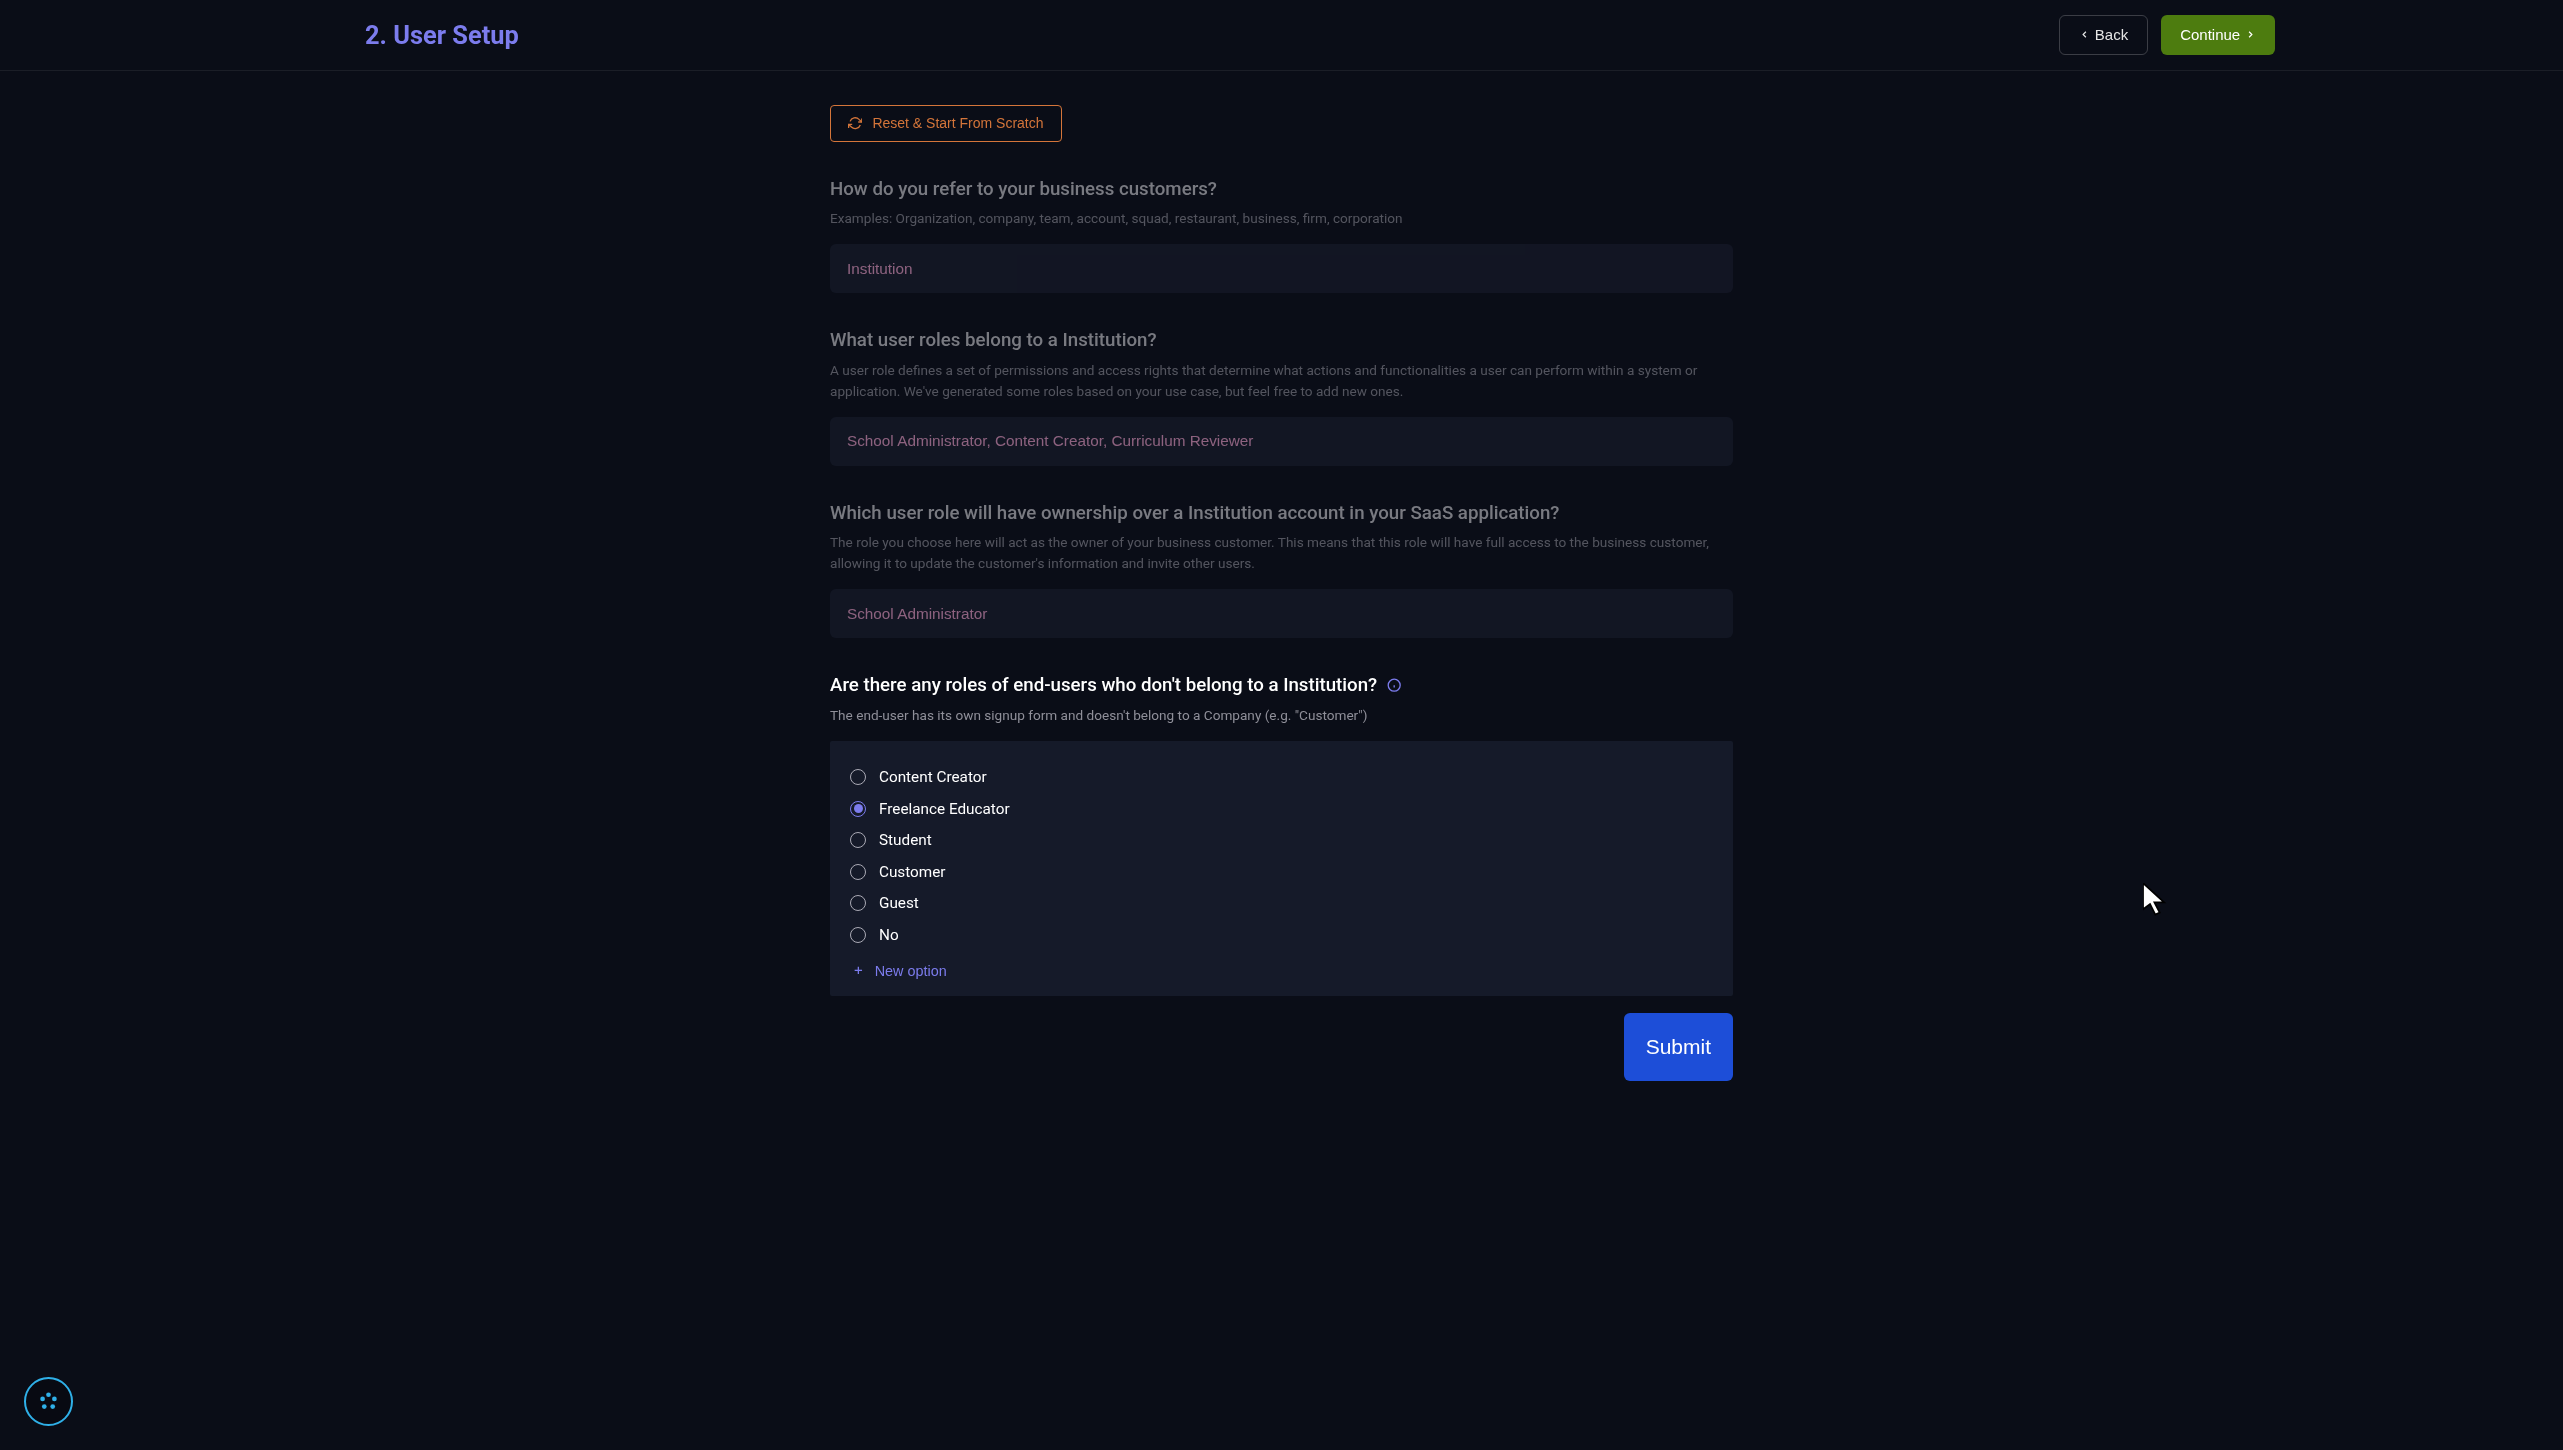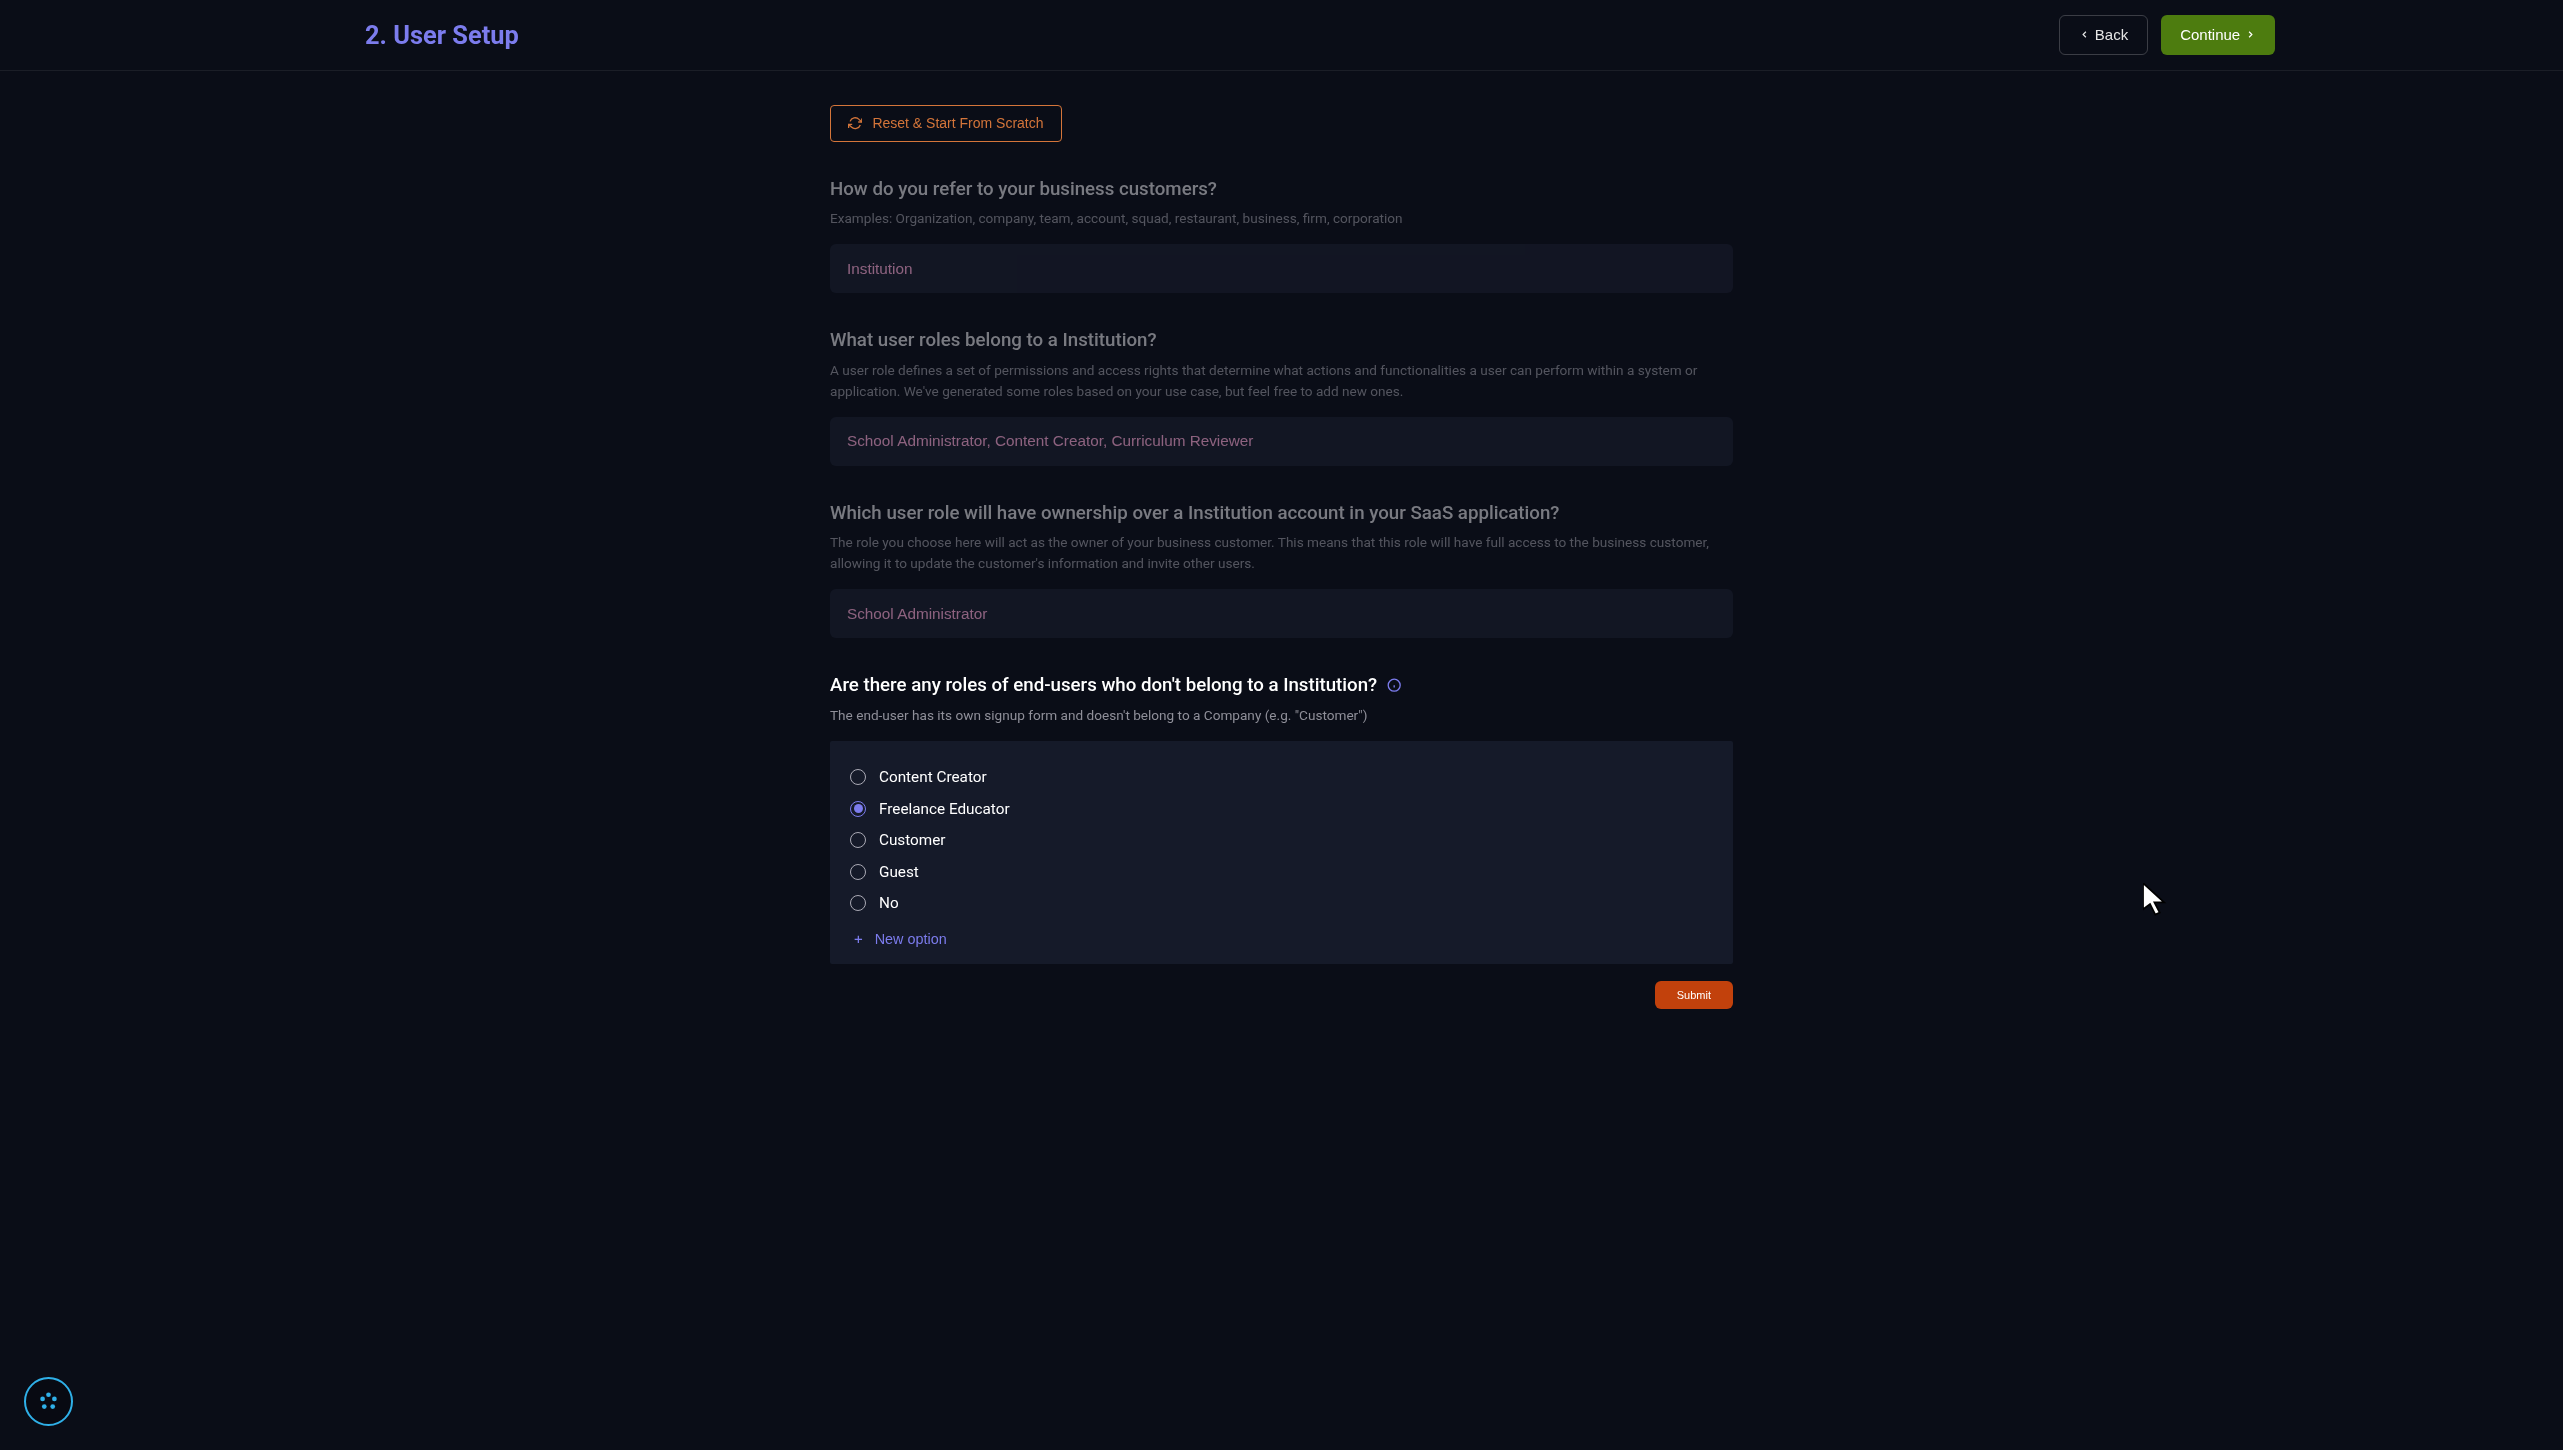--- a/index.html
+++ b/index.html
@@ -154,26 +154,26 @@
       display: inline-flex;
       align-items: center;
       justify-content: center;
     }
     .submit-row {
       display: flex;
       justify-content: flex-end;
       margin-top: 17px;
     }
     .submit-button {
-      background: #c2410c;
+      background: #1d4ed8;
       border: none;
       color: #ffffff;
-      padding: 8px 22px;
+      padding: 22px 22px;
       border-radius: 6px;
-      font-size: 11px;
+      font-size: 21px;
       cursor: pointer;
     }
     .floating-widget {
       position: fixed;
       bottom: 24px;
       left: 24px;
       width: 49px;
       height: 49px;
       border: 2.1px solid #2fb0e8;
       border-radius: 50%;
@@ -269,20 +269,24 @@
             <span class="radio-label">Content Creator</span>
           </div>
           <div class="radio-option">
             <div class="radio-circle selected">
               <div class="radio-dot"></div>
             </div>
             <span class="radio-label">Freelance Educator</span>
           </div>
           <div class="radio-option">
             <div class="radio-circle"></div>
+            <span class="radio-label">Student</span>
+          </div>
+          <div class="radio-option">
+            <div class="radio-circle"></div>
             <span class="radio-label">Customer</span>
           </div>
           <div class="radio-option">
             <div class="radio-circle"></div>
             <span class="radio-label">Guest</span>
           </div>
           <div class="radio-option">
             <div class="radio-circle"></div>
             <span class="radio-label">No</span>
           </div>

